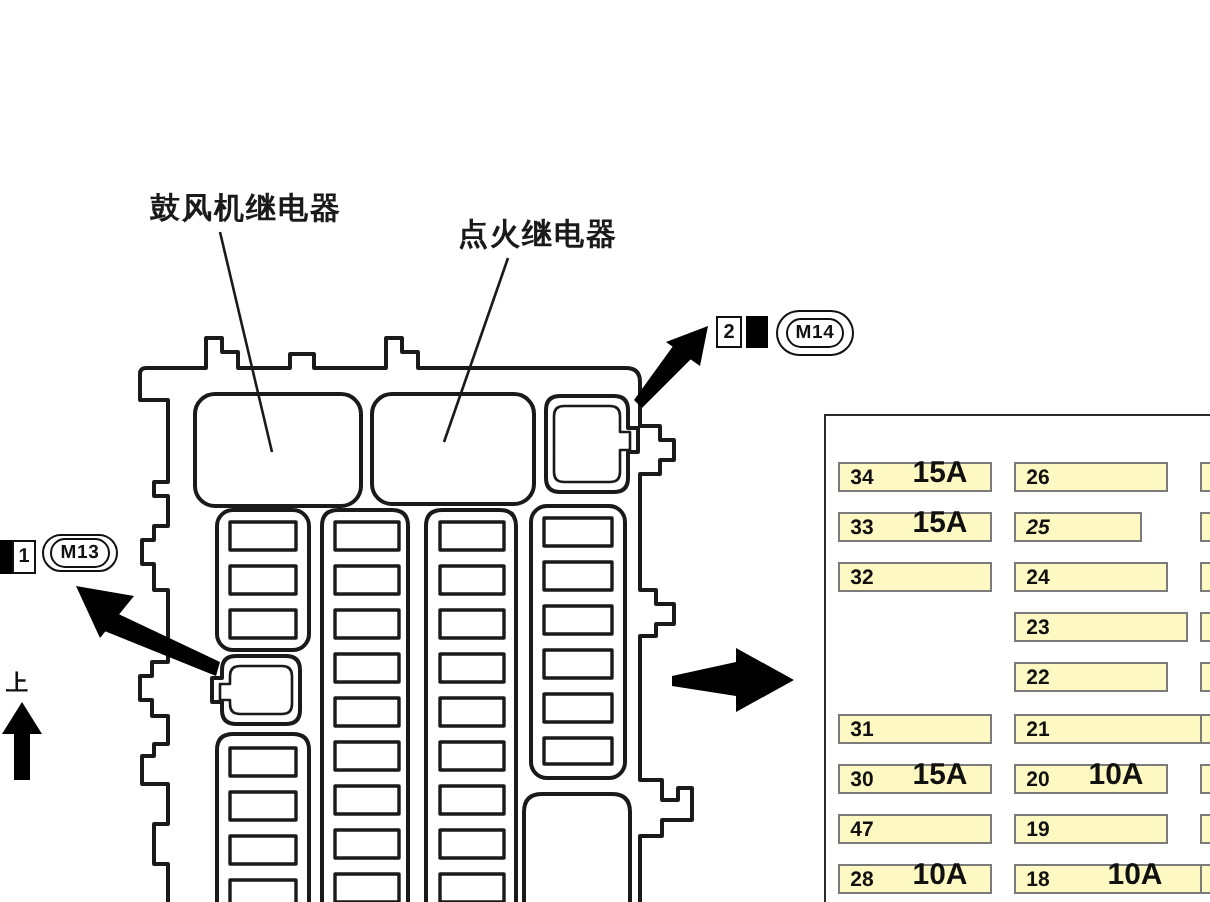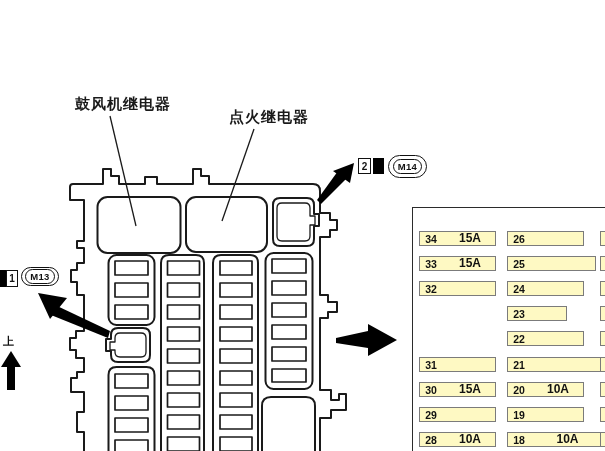--- a/index.html
+++ b/index.html
@@ -21,21 +21,21 @@
               font-size:9.5px;font-weight:bold;color:#111;letter-spacing:.3px;box-sizing:border-box;}
   
   #fuse-panel{position:absolute;left:412px;top:207px;width:200px;height:250px;
               border:1.6px solid #2b2b2b;border-right:none;border-bottom:none;background:#fff;box-sizing:border-box;}
   .fusebox{position:absolute;height:15px;display:flex;align-items:flex-end;
            border:1.5px solid #7b7b7b;background:#fef9c3;box-sizing:border-box;}
   .fno{width:22px;display:flex;align-items:center;justify-content:center;
        font-size:10.5px;font-weight:bold;color:#111;}
   .fdiv{width:3px;background:#000;}
   .famp{flex:1;display:flex;align-items:center;justify-content:center;
-        font-size:12px;font-weight:bold;color:#111;}
+        font-size:15px;font-weight:bold;color:#111;}
 </style>
 </head>
 <body>
 
 <div id="stage">
 
   <svg width="605" height="451" viewBox="0 0 605 451">
     <g fill="none" stroke="#1a1a1a" stroke-width="2" stroke-linejoin="round">
 
       <path d="
@@ -168,45 +168,45 @@
         <span class="fno">31</span>
         <span class="fdiv"></span>
         <span class="famp"></span>
       </div>
       <div class="fusebox" style="left: 6px; top: 173.6px; width: 77px;">
         <span class="fno">30</span>
         <span class="fdiv"></span>
         <span class="famp">15A</span>
       </div>
       <div class="fusebox" style="left: 6px; top: 198.7px; width: 77px;">
-        <span class="fno">29</span>
+        <span class="fno">47</span>
         <span class="fdiv"></span>
         <span class="famp"></span>
       </div>
       <div class="fusebox" style="left: 6px; top: 223.8px; width: 77px;">
         <span class="fno">28</span>
         <span class="fdiv"></span>
         <span class="famp">10A</span>
       </div>
       <div class="fusebox" style="left: 94px; top: 23px; width: 77px;">
         <span class="fno">26</span>
         <span class="fdiv"></span>
         <span class="famp"></span>
       </div>
-      <div class="fusebox" style="left: 94px; top: 48.1px; width: 89px;">
+      <div class="fusebox" style="left: 94px; top: 48.1px; width: 64px; font-style: italic;">
         <span class="fno">25</span>
         <span class="fdiv"></span>
         <span class="famp"></span>
       </div>
       <div class="fusebox" style="left: 94px; top: 73.2px; width: 77px;">
         <span class="fno">24</span>
         <span class="fdiv"></span>
         <span class="famp"></span>
       </div>
-      <div class="fusebox" style="left: 94px; top: 98.3px; width: 60px;">
+      <div class="fusebox" style="left: 94px; top: 98.3px; width: 87px;">
         <span class="fno">23</span>
         <span class="fdiv"></span>
         <span class="famp"></span>
       </div>
       <div class="fusebox" style="left: 94px; top: 123.4px; width: 77px;">
         <span class="fno">22</span>
         <span class="fdiv"></span>
         <span class="famp"></span>
       </div>
       <div class="fusebox" style="left: 94px; top: 148.5px; width: 95px;">

